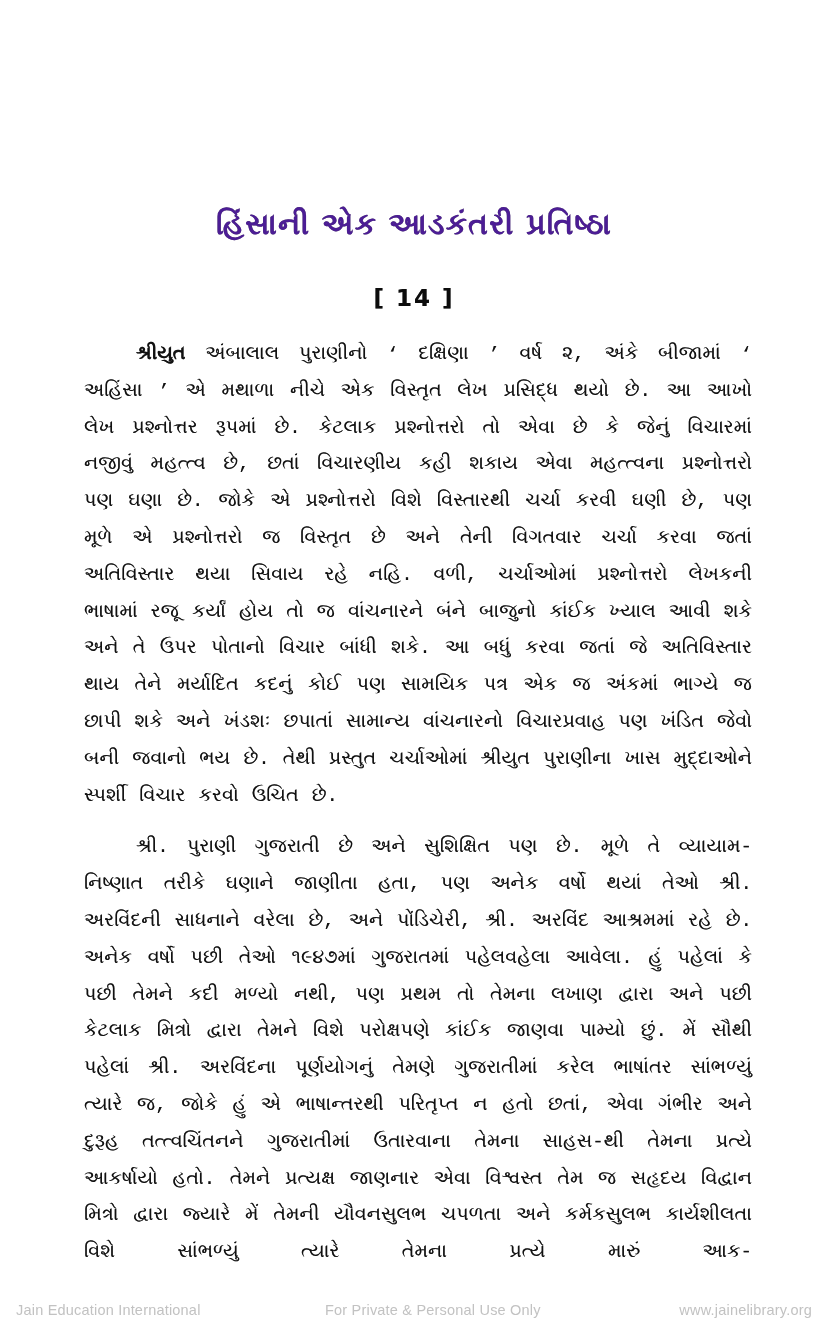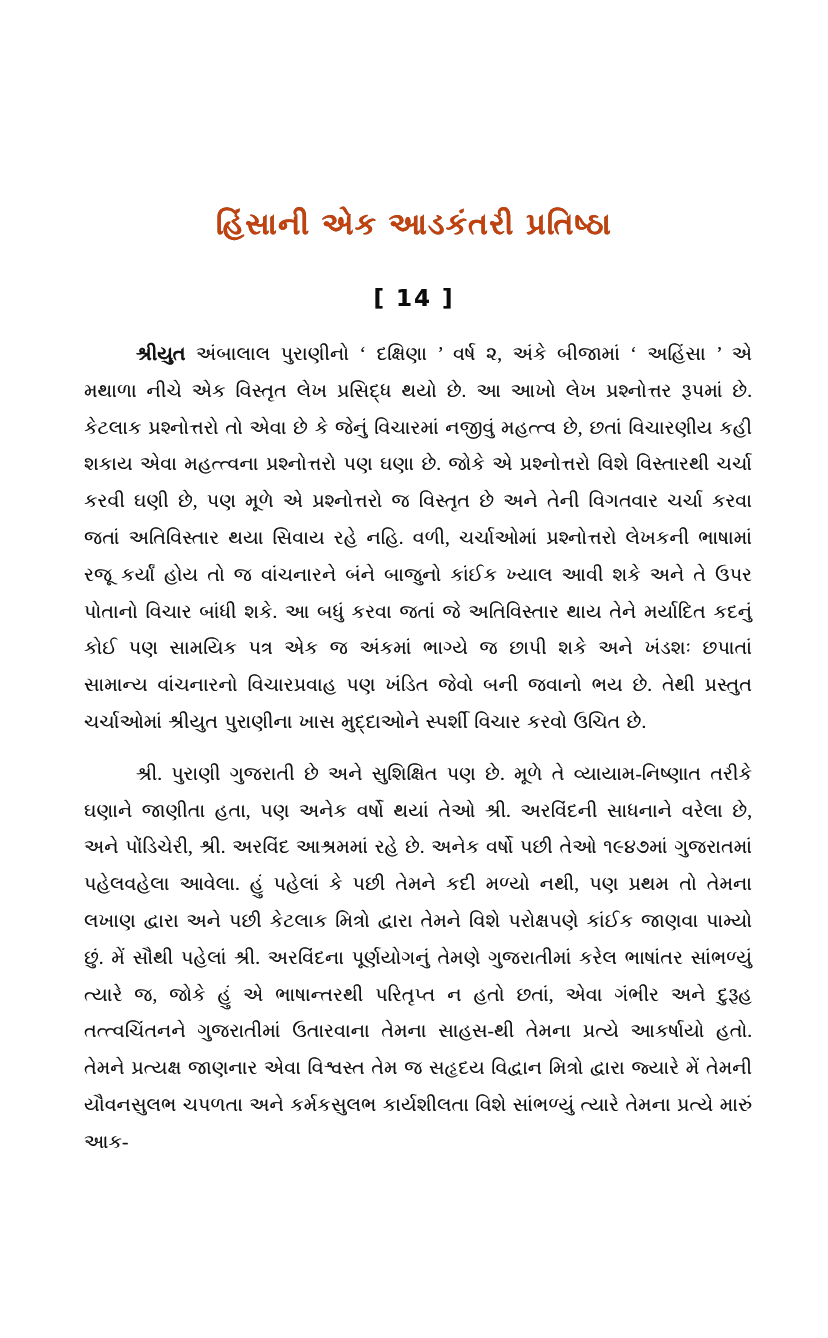--- a/index.html
+++ b/index.html
@@ -26,21 +26,21 @@
     left: 0;
     width: 828px;
     text-align: center;
   }
 
   .doc-title {
     font-family: "DejaVu Sans", "Liberation Sans", sans-serif;
     font-size: 30px;
     font-weight: 700;
     letter-spacing: 1.2px;
-    color: #c2410c;
+    color: #4c1d95;
     line-height: 1.25;
     margin: 0;
     text-shadow: 0 0 0.6px rgba(0,0,0,0.55);
   }
 
   .section-number {
     font-family: "DejaVu Sans", "Liberation Sans", sans-serif;
     font-size: 23px;
     font-weight: 700;
     color: #0c0c0c;
@@ -53,21 +53,21 @@
   
   .text-column {
     position: absolute;
     top: 336px;
     left: 84px;
     width: 668px;
   }
 
   .para {
     margin: 0;
-    font-family: Liberation Serif, serif;
+    font-family: Liberation Mono, monospace;
     font-size: 19.2px;
     line-height: 36.8px;
     color: #111111;
     text-align: justify;
     text-justify: inter-word;
     word-spacing: 1.5px;
     text-shadow: 0 0 0.55px rgba(0,0,0,0.5);
   }
 
   .para + .para {
@@ -135,14 +135,19 @@
   </div>
 
   <div class="text-column">
 
     <p class="para"><span class="indent"></span><span class="lead-word">શ્રીયુત</span><span> અંબાલાલ પુરાણીનો ‘ દક્ષિણા ’ વર્ષ ૨, અંકે બીજામાં ‘ અહિંસા ’ એ મથાળા નીચે એક વિસ્તૃત લેખ પ્રસિદ્ધ થયો છે. આ આખો લેખ પ્રશ્નોત્તર રૂપમાં છે. કેટલાક પ્રશ્નોત્તરો તો એવા છે કે જેનું વિચારમાં નજીવું મહત્ત્વ છે, છતાં વિચારણીય કહી શકાય એવા મહત્ત્વના પ્રશ્નોત્તરો પણ ઘણા છે. જોકે એ પ્રશ્નોત્તરો વિશે વિસ્તારથી ચર્ચા કરવી ઘણી છે, પણ મૂળે એ પ્રશ્નોત્તરો જ વિસ્તૃત છે અને તેની વિગતવાર ચર્ચા કરવા જતાં અતિવિસ્તાર થયા સિવાય રહે નહિ. વળી, ચર્ચાઓમાં પ્રશ્નોત્તરો લેખકની ભાષામાં રજૂ કર્યાં હોય તો જ વાંચનારને બંને બાજુનો કાંઈક ખ્યાલ આવી શકે અને તે ઉપર પોતાનો વિચાર બાંધી શકે. આ બધું કરવા જતાં જે અતિવિસ્તાર થાય તેને મર્યાદિત કદનું કોઈ પણ સામયિક પત્ર એક જ અંકમાં ભાગ્યે જ છાપી શકે અને ખંડશઃ છપાતાં સામાન્ય વાંચનારનો વિચારપ્રવાહ પણ ખંડિત જેવો બની જવાનો ભય છે. તેથી પ્રસ્તુત ચર્ચાઓમાં શ્રીયુત પુરાણીના ખાસ મુદ્દાઓને સ્પર્શી વિચાર કરવો ઉચિત છે.</span></p>
 
     <p class="para para--clipped"><span class="indent"></span><span>શ્રી. પુરાણી ગુજરાતી છે અને સુશિક્ષિત પણ છે. મૂળે તે વ્યાયામ-નિષ્ણાત તરીકે ઘણાને જાણીતા હતા, પણ અનેક વર્ષો થયાં તેઓ શ્રી. અરવિંદની સાધનાને વરેલા છે, અને પોંડિચેરી, શ્રી. અરવિંદ આશ્રમમાં રહે છે. અનેક વર્ષો પછી તેઓ ૧૯૪૭માં ગુજરાતમાં પહેલવહેલા આવેલા. હું પહેલાં કે પછી તેમને કદી મળ્યો નથી, પણ પ્રથમ તો તેમના લખાણ દ્વારા અને પછી કેટલાક મિત્રો દ્વારા તેમને વિશે પરોક્ષપણે કાંઈક જાણવા પામ્યો છું. મેં સૌથી પહેલાં શ્રી. અરવિંદના પૂર્ણયોગનું તેમણે ગુજરાતીમાં કરેલ ભાષાંતર સાંભળ્યું ત્યારે જ, જોકે હું એ ભાષાન્તરથી પરિતૃપ્ત ન હતો છતાં, એવા ગંભીર અને દુરૂહ તત્ત્વચિંતનને ગુજરાતીમાં ઉતારવાના તેમના સાહસ-થી તેમના પ્રત્યે આકર્ષાયો હતો. તેમને પ્રત્યક્ષ જાણનાર એવા વિશ્વસ્ત તેમ જ સહૃદય વિદ્વાન મિત્રો દ્વારા જ્યારે મેં તેમની યૌવનસુલભ ચપળતા અને કર્મકસુલભ કાર્યશીલતા વિશે સાંભળ્યું ત્યારે તેમના પ્રત્યે મારું આક-</span></p>
 
   </div>
 
+  <div class="footer">
+    <span class="footer-left">Jain Education International</span>
+    <span class="footer-center">For Private &amp; Personal Use Only</span>
+    <span class="footer-right">www.jainelibrary.org</span>
+  </div>
 
 </div>
 
 </body></html>

